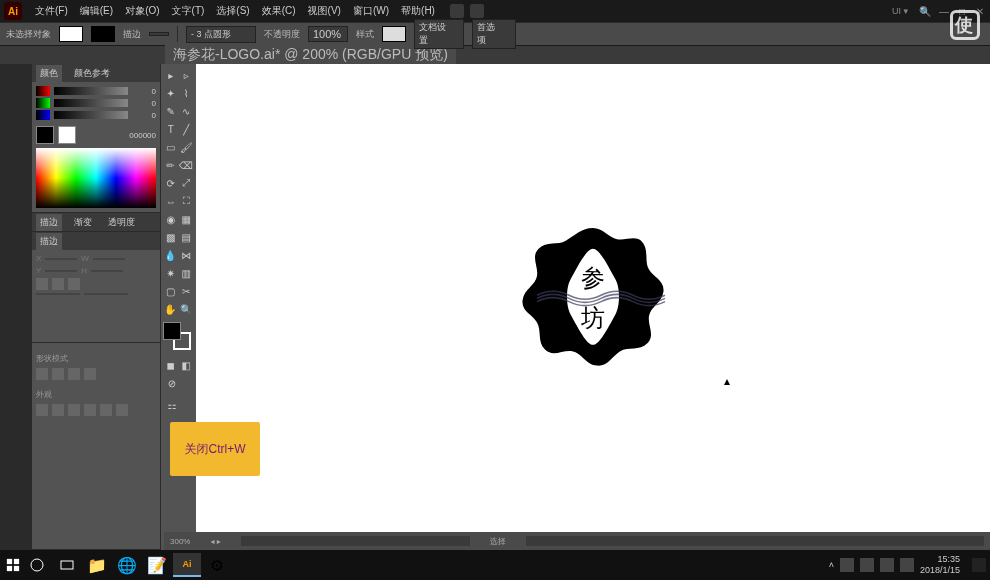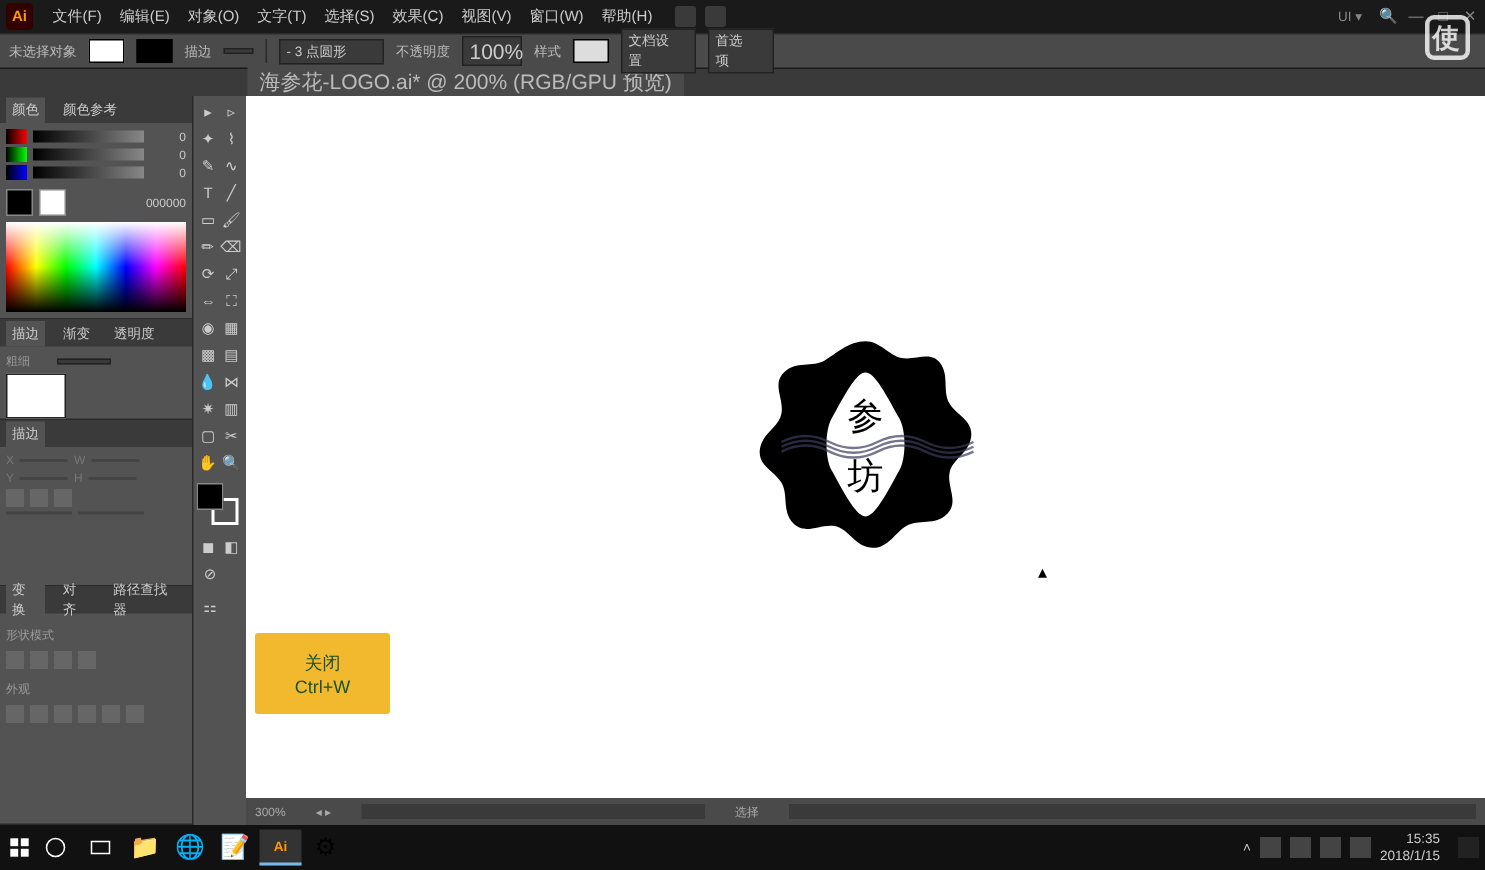--- a/index.html
+++ b/index.html
@@ -12,29 +12,29 @@
 .menu-item { color: #ccc; font-size: 10px; padding: 2px 5px; cursor: pointer; }
 .menu-extras { display: flex; gap: 6px; margin-left: 10px; }
 .menu-extra-icon { width: 14px; height: 14px; background: #3a3a3a; border-radius: 2px; }
 
 
 .options-bar { height: 24px; background: #4a4a4a; border-top: 1px solid #2a2a2a; border-bottom: 1px solid #1a1a1a; display: flex; align-items: center; padding: 0 6px; gap: 8px; }
 .opt-label { color: #bbb; font-size: 9px; }
 .opt-swatch { width: 24px; height: 16px; background: #fff; border: 1px solid #000; }
 .opt-swatch.black { background: #000; }
 .opt-dropdown { background: #3a3a3a; color: #ccc; font-size: 9px; padding: 1px 14px 1px 4px; border: 1px solid #222; position: relative; }
-.opt-input { background: #3a3a3a; color: #ccc; font-size: 14px; padding: 1px 4px; border: 1px solid #222; width: 40px; }
+.opt-input { background: #3a3a3a; color: #ccc; font-size: 11px; padding: 1px 4px; border: 1px solid #222; width: 40px; }
 .opt-divider { width: 1px; height: 16px; background: #2a2a2a; }
 
 
 .doc-tab-bar { height: 18px; background: #3a3a3a; display: flex; align-items: center; padding-left: 165px; }
 .doc-tab { color: #bbb; font-size: 14px; padding: 2px 8px; background: #4a4a4a; }
 
 
-.main { display: flex; height: calc(100% - 64px - 30px); }
+.main { display: flex; height: calc(100% - 64px - 30px); padding-left: 32px; }
 
 
 .left-panels { width: 128px; background: #535353; display: flex; flex-direction: column; }
 .panel { border-bottom: 1px solid #2a2a2a; }
 .panel-header { height: 18px; background: #3a3a3a; display: flex; align-items: center; padding: 0 4px; gap: 8px; }
 .panel-tab { color: #ccc; font-size: 9px; padding: 2px 4px; }
 .panel-tab.active { background: #535353; }
 .panel-body { padding: 4px; }
 
 .color-sliders { display: flex; flex-direction: column; gap: 2px; }
@@ -67,21 +67,21 @@
 .tool-fill-stroke { margin-top: 4px; position: relative; width: 28px; height: 28px; }
 .tfs-fill { position: absolute; top: 0; left: 0; width: 18px; height: 18px; background: #000; border: 1px solid #888; }
 .tfs-stroke { position: absolute; bottom: 0; right: 0; width: 18px; height: 18px; background: #535353; border: 2px solid #fff; }
 
 
 .canvas-wrap { flex: 1; background: #fff; position: relative; overflow: hidden; }
 .artwork { position: absolute; top: 50%; left: 50%; transform: translate(-50%, -55%); }
 .cursor { position: absolute; top: 310px; left: 528px; font-size: 12px; color: #000; }
 
 
-.tooltip-box { position: absolute; left: 170px; top: 422px; width: 90px; height: 54px; background: #f2b92f; color: #14532d; display: flex; flex-direction: column; align-items: center; justify-content: center; font-size: 12px; border-radius: 2px; }
+.tooltip-box { position: absolute; left: 170px; top: 422px; width: 90px; height: 54px; background: #f2b92f; color: #701a75; display: flex; flex-direction: row; align-items: center; justify-content: center; font-size: 12px; border-radius: 2px; }
 
 
 .status-bar { position: absolute; left: 164px; right: 0; bottom: 30px; height: 18px; background: #4a4a4a; display: flex; align-items: center; padding: 0 6px; gap: 20px; }
 .status-item { color: #aaa; font-size: 8px; }
 .status-scroll { flex: 1; height: 10px; background: #3a3a3a; }
 
 
 .taskbar { position: absolute; bottom: 0; left: 0; right: 0; height: 30px; background: #111; display: flex; align-items: center; padding: 0 4px; }
 .task-start { width: 18px; height: 18px; display: flex; align-items: center; justify-content: center; }
 .task-start svg { width: 14px; height: 14px; }
@@ -187,29 +187,20 @@
         <div class="spectrum"></div>
       </div>
     </div>
 
     <div class="panel">
       <div class="panel-header">
         <span class="panel-tab active">描边</span>
         <span class="panel-tab">渐变</span>
         <span class="panel-tab">透明度</span>
       </div>
-      <div class="panel-body" style="height:48px">
-        <div class="panel-row">
-          <span class="panel-label">粗细</span>
-          <div class="panel-input"></div>
-        </div>
-        <div class="panel-row">
-          <div class="mini-preview"></div>
-        </div>
-      </div>
     </div>
 
     <div class="panel">
       <div class="panel-header">
         <span class="panel-tab active">描边</span>
       </div>
       <div class="panel-body" style="height:92px">
         <div class="panel-row">
             <span class="dim-label">X</span>
             <div class="dim-box"></div>
@@ -228,25 +219,20 @@
             <div class="panel-icon"></div>
           </div>
         <div class="panel-row">
             <div class="dim-box" style="width:44px"></div>
             <div class="dim-box" style="width:44px"></div>
           </div>
       </div>
     </div>
 
     <div class="panel" style="flex:1">
-      <div class="panel-header">
-        <span class="panel-tab active">变换</span>
-        <span class="panel-tab">对齐</span>
-        <span class="panel-tab">路径查找器</span>
-      </div>
       <div class="panel-body">
         <span class="panel-label" style="width:auto">形状模式</span>
         <div class="panel-row" style="margin-top:3px">
           <div class="panel-icon"></div>
           <div class="panel-icon"></div>
           <div class="panel-icon"></div>
           <div class="panel-icon"></div>
         </div>
         <span class="panel-label" style="width:auto">外观</span>
         <div class="panel-row" style="margin-top:3px">

